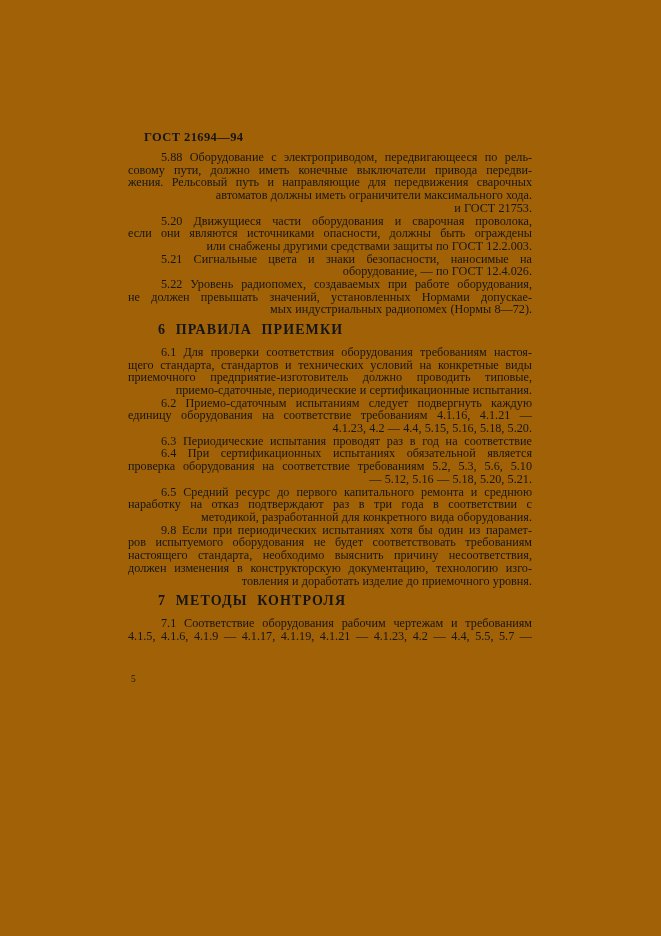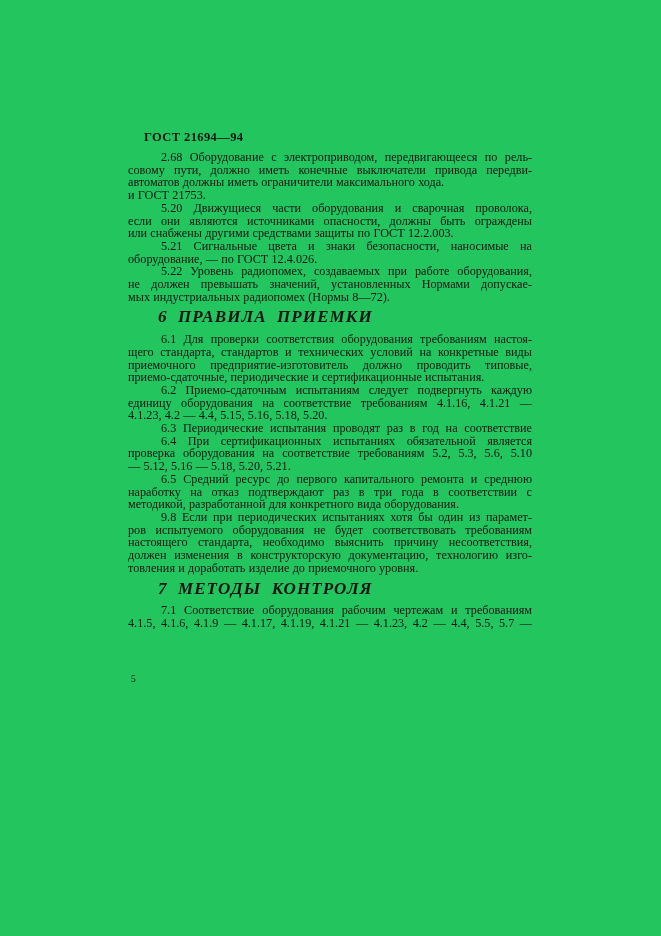--- a/index.html
+++ b/index.html
@@ -4,21 +4,21 @@
 <style>
   html, body {
     margin: 0;
     padding: 0;
     background: #ffffff;
   }
   .page {
     position: relative;
     width: 661px;
     height: 936px;
-    background: #22c55e;
+    background: #a16207;
     color: #151515;
     font-family: "Liberation Serif", "DejaVu Serif", serif;
     overflow: hidden;
   }
   .running-header {
     position: absolute;
     left: 144px;
     top: 130px;
     font-size: 12.5px;
     font-weight: bold;
@@ -27,59 +27,59 @@
   }
   .textblock {
     position: absolute;
     left: 128px;
     top: 151px;
     width: 404px;
   }
   .line {
     font-size: 12.2px;
     line-height: 12.7px;
-    text-align: left;
+    text-align: right;
     word-spacing: 0.2px;
   }
   .line.just {
     text-align: justify;
     text-align-last: justify;
   }
   .line.indent {
     padding-left: 33px;
   }
   .heading {
-    font-size: 17px;
+    font-size: 14px;
     line-height: 12.7px;
     font-weight: bold;
     letter-spacing: 1.1px;
     word-spacing: 5px;
     padding-left: 30px;
     margin-top: 8px;
     margin-bottom: 9px;
     white-space: nowrap;
-    font-style: italic;
   }
   .folio {
     position: absolute;
     left: 131px;
     top: 674px;
     font-size: 9.5px;
     letter-spacing: 0.5px;
   }
 </style>
 </head>
 <body>
 
 <div class="page">
   <div class="running-header">ГОСТ 21694—94</div>
 
   <div class="textblock">
-      <div class="line indent just">2.68 Оборудование с электроприводом, передвигающееся по рель-</div>
+      <div class="line indent just">5.88 Оборудование с электроприводом, передвигающееся по рель-</div>
       <div class="line just">совому пути, должно иметь конечные выключатели привода передви-</div>
+      <div class="line just">жения. Рельсовый путь и направляющие для передвижения сварочных</div>
       <div class="line">автоматов должны иметь ограничители максимального хода.</div>
       <div class="line">и ГОСТ 21753.</div>
       <div class="line indent just">5.20 Движущиеся части оборудования и сварочная проволока,</div>
       <div class="line just">если они являются источниками опасности, должны быть ограждены</div>
       <div class="line">или снабжены другими средствами защиты по ГОСТ 12.2.003.</div>
       <div class="line indent just">5.21 Сигнальные цвета и знаки безопасности, наносимые на</div>
       <div class="line">оборудование, — по ГОСТ 12.4.026.</div>
       <div class="line indent just">5.22 Уровень радиопомех, создаваемых при работе оборудования,</div>
       <div class="line just">не должен превышать значений, установленных Нормами допускае-</div>
       <div class="line">мых индустриальных радиопомех (Нормы 8—72).</div>

